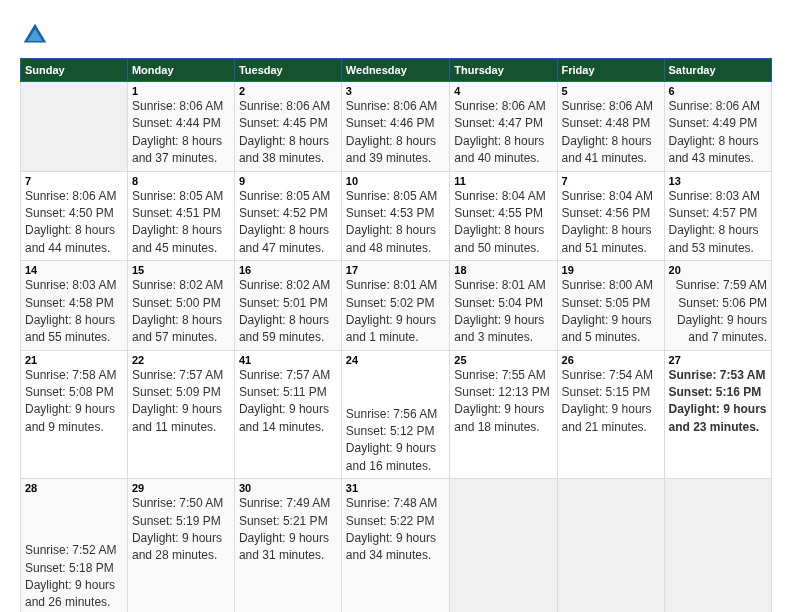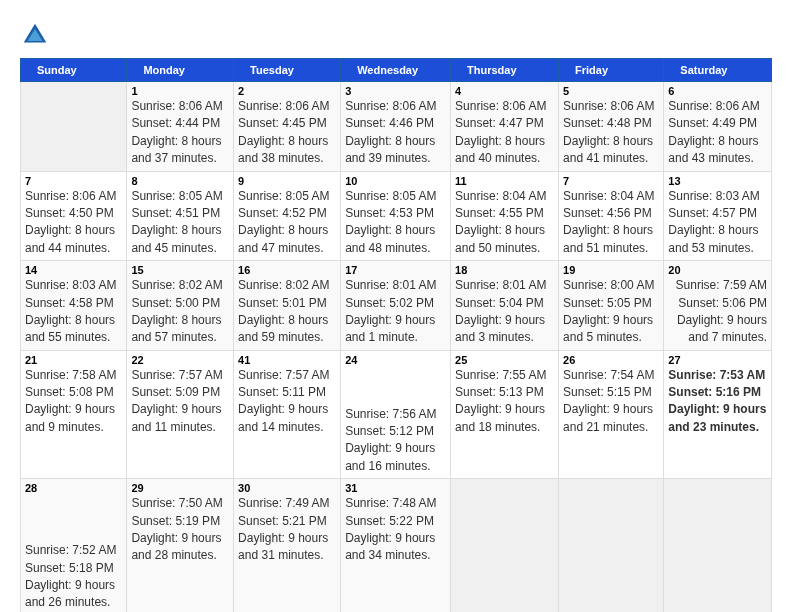--- a/index.html
+++ b/index.html
@@ -59,23 +59,23 @@
       font-size: 13px;
       color: #555;
     }
     .calendar {
       flex: 1;
       border-collapse: collapse;
       width: 100%;
       font-size: 10px;
     }
     .calendar th {
-      background-color: #1d4ed8;
+      background-color: #14532d;
       color: white;
-      padding: 5px 16px;
+      padding: 5px 4px;
       text-align: left;
       font-size: 11px;
       font-weight: bold;
       border: 1px solid #1a5fa8;
     }
     .calendar td {
       border: 1px solid #ddd;
       padding: 3px 4px;
       vertical-align: top;
       width: 113px;
@@ -309,21 +309,21 @@
           <td>
             <span class="day-num">24</span>
             <div class="day-info" style="white-space: pre-line; margin-top: 40px;">Sunrise: 7:56 AM
 Sunset: 5:12 PM
 Daylight: 9 hours
 and 16 minutes.</div>
           </td>
           <td>
             <span class="day-num">25</span>
             <div class="day-info" style="white-space: pre-line;">Sunrise: 7:55 AM
-Sunset: 5:13 PM
+Sunset: 12:13 PM
 Daylight: 9 hours
 and 18 minutes.</div>
           </td>
           <td>
             <span class="day-num">26</span>
             <div class="day-info" style="white-space: pre-line;">Sunrise: 7:54 AM
 Sunset: 5:15 PM
 Daylight: 9 hours
 and 21 minutes.</div>
           </td>

